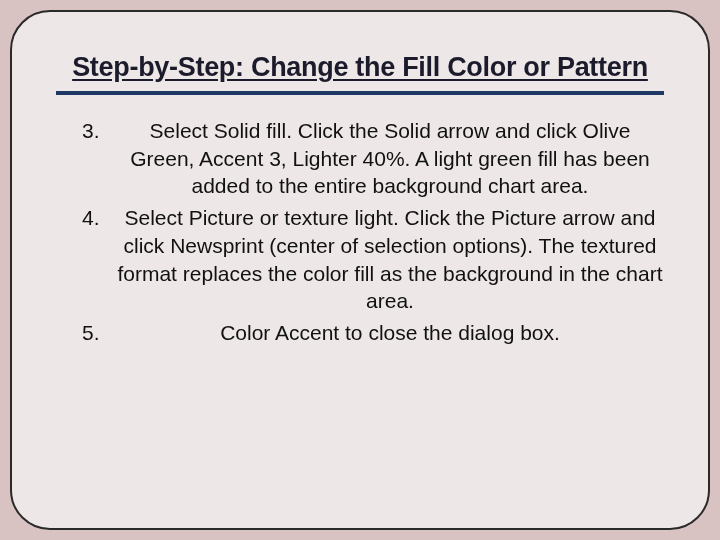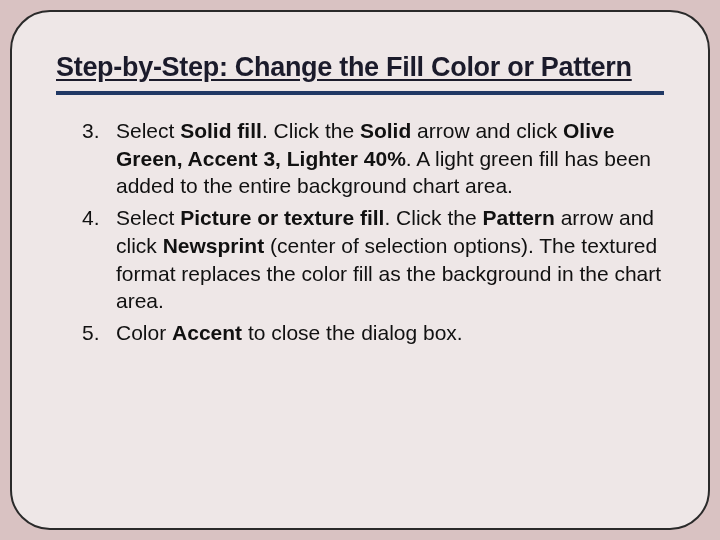--- a/index.html
+++ b/index.html
@@ -10,20 +10,21 @@
     font-family: Arial, Helvetica, sans-serif;
     background: #d9c2c2;
   }
   .slide-outer {
     width: 720px;
     height: 540px;
     background: #d9c2c2;
     position: relative;
     box-sizing: border-box;
     padding: 10px;
+    text-align: center;
   }
   .slide-inner {
     width: 100%;
     height: 100%;
     background: #eee7e7;
     border: 2px solid #2a2a2a;
     border-radius: 40px;
     box-sizing: border-box;
     padding: 40px 44px 30px 44px;
     overflow: hidden;
@@ -56,28 +57,28 @@
     line-height: 1.32;
     color: #111;
     margin-bottom: 4px;
     position: relative;
   }
   ol.steps li .num {
     position: absolute;
     left: -34px;
     top: 0;
   }
-  .b { font-weight: bold; }
+  .b { font-weight: normal; }
 </style>
 </head>
 <body>
 
 <div class="slide-outer">
   <div class="slide-inner">
     <h1 class="title">Step-by-Step: Change the Fill Color or Pattern</h1>
     <div class="title-underline"></div>
     <ol class="steps" style="--start: 2;">
         <li><span class="num">3.</span><span>Select </span><span class="b">Solid fill</span><span>. Click the </span><span class="b">Solid</span><span> arrow and click </span><span class="b">Olive Green, Accent 3, Lighter 40%</span><span>. A light green fill has been added to the entire background chart area.</span></li>
-        <li><span class="num">4.</span><span>Select </span><span class="b">Picture or texture fill</span><span>. Click the </span><span class="b">Pattern</span><span> arrow and click </span><span class="b">Newsprint</span><span> (center of selection options). The textured format replaces the color fill as the background in the chart area.</span></li>
+        <li><span class="num">4.</span><span>Select </span><span class="b">Picture or texture light</span><span>. Click the </span><span class="b">Picture</span><span> arrow and click </span><span class="b">Newsprint</span><span> (center of selection options). The textured format replaces the color fill as the background in the chart area.</span></li>
         <li><span class="num">5.</span><span>Color </span><span class="b">Accent</span><span> to close the dialog box.</span></li>
       </ol>
   </div>
 </div>
 
 </body></html>

